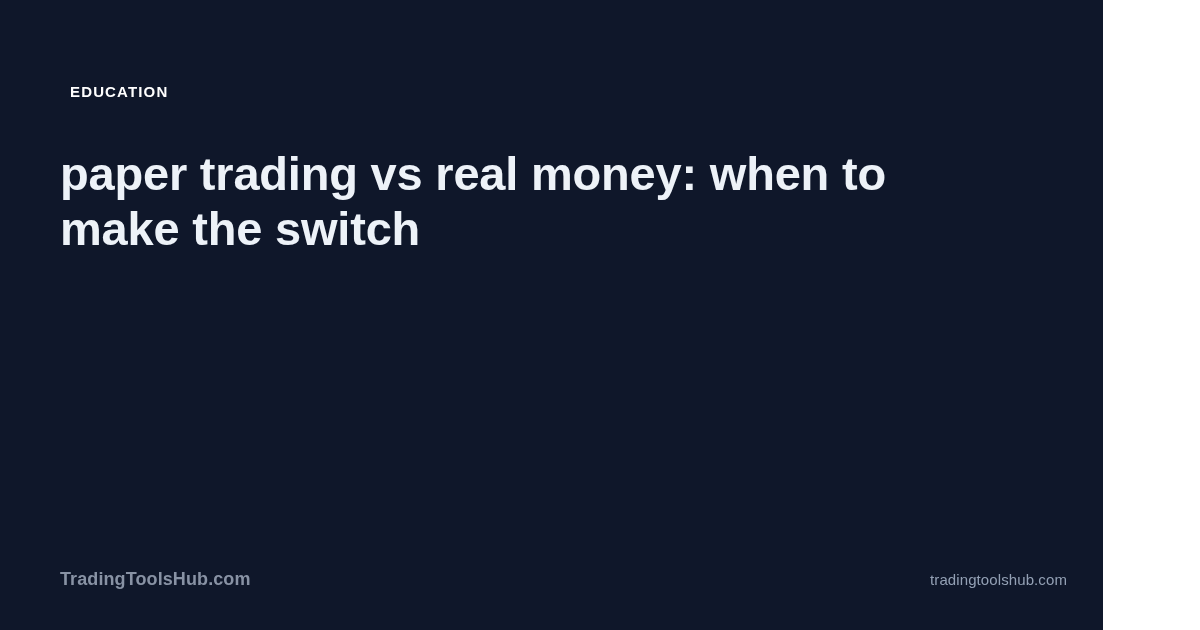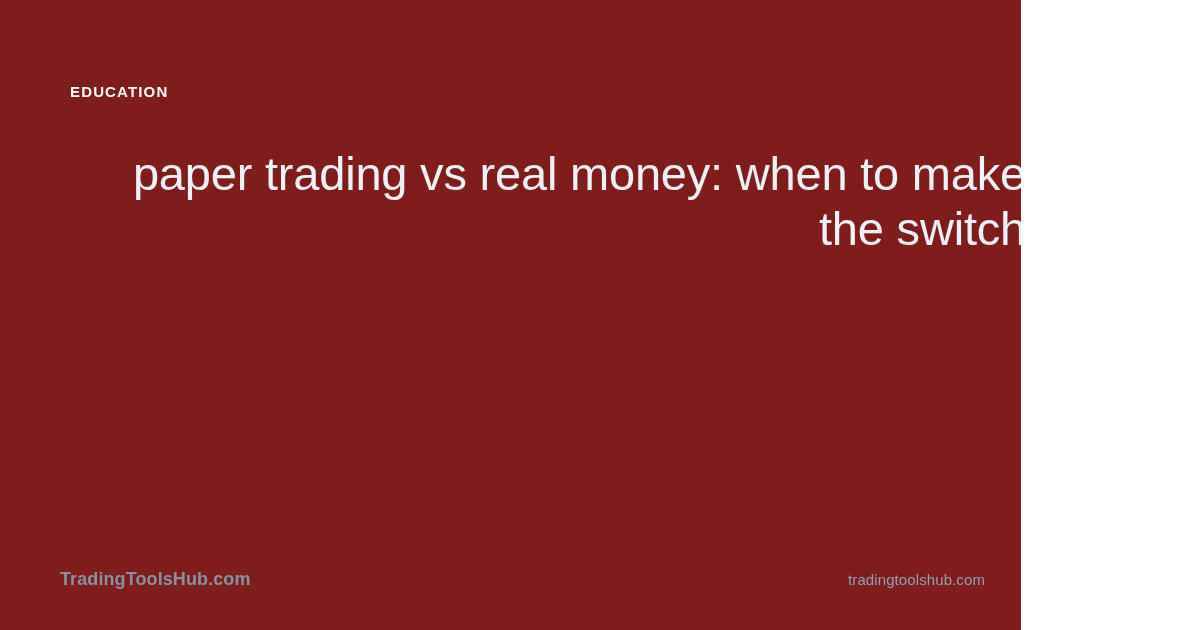--- a/index.html
+++ b/index.html
@@ -8,56 +8,55 @@
     padding: 0;
   }
 
   body {
     font-family: "Liberation Sans", sans-serif;
     background: #ffffff;
   }
 
   .card {
     position: relative;
-    width: 1021px;
+    width: 1103px;
     height: 630px;
     overflow: hidden;
-    background-color: #7f1d1d;
+    background-color: #0f172a;
     box-sizing: border-box;
   }
 
   
   .kicker {
     position: absolute;
     left: 70px;
     top: 83px;
     font-size: 15px;
     font-weight: bold;
     letter-spacing: 1.15px;
     color: #ffffff;
     line-height: 1.2;
     white-space: nowrap;
     text-transform: uppercase;
   }
 
   
   .headline {
     position: absolute;
-    left: 76px;
+    left: 60px;
     top: 146px;
     width: 950px;
     margin: 0;
     padding: 0;
     font-size: 47px;
-    font-weight: normal;
+    font-weight: bold;
     line-height: 55px;
     letter-spacing: -0.2px;
     color: #edf2f8;
     text-transform: lowercase;
-    text-align: right;
   }
 
   
   .brand-left {
     position: absolute;
     left: 60px;
     top: 568px;
     font-size: 18px;
     font-weight: bold;
     letter-spacing: 0.1px;

